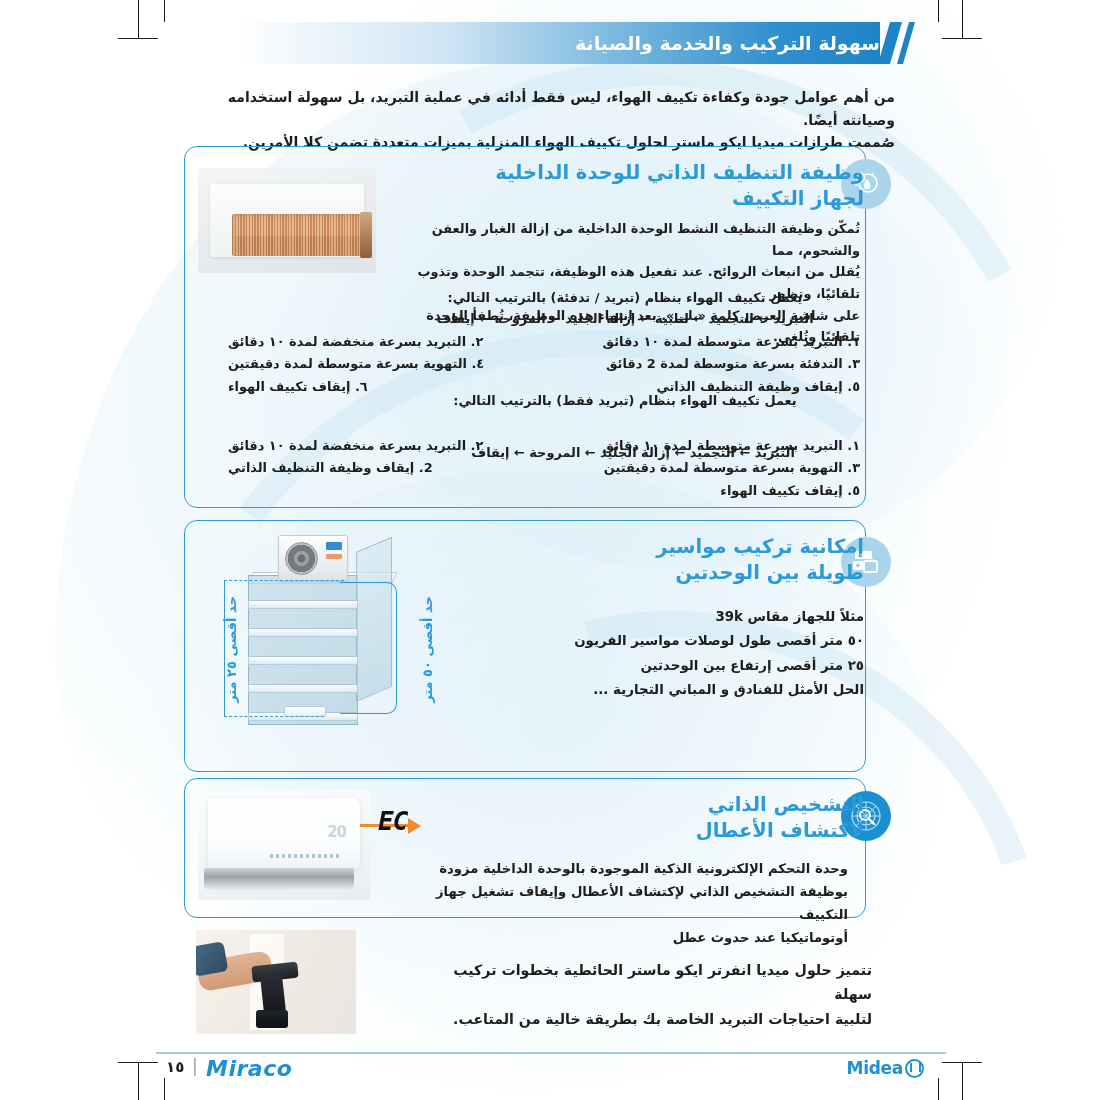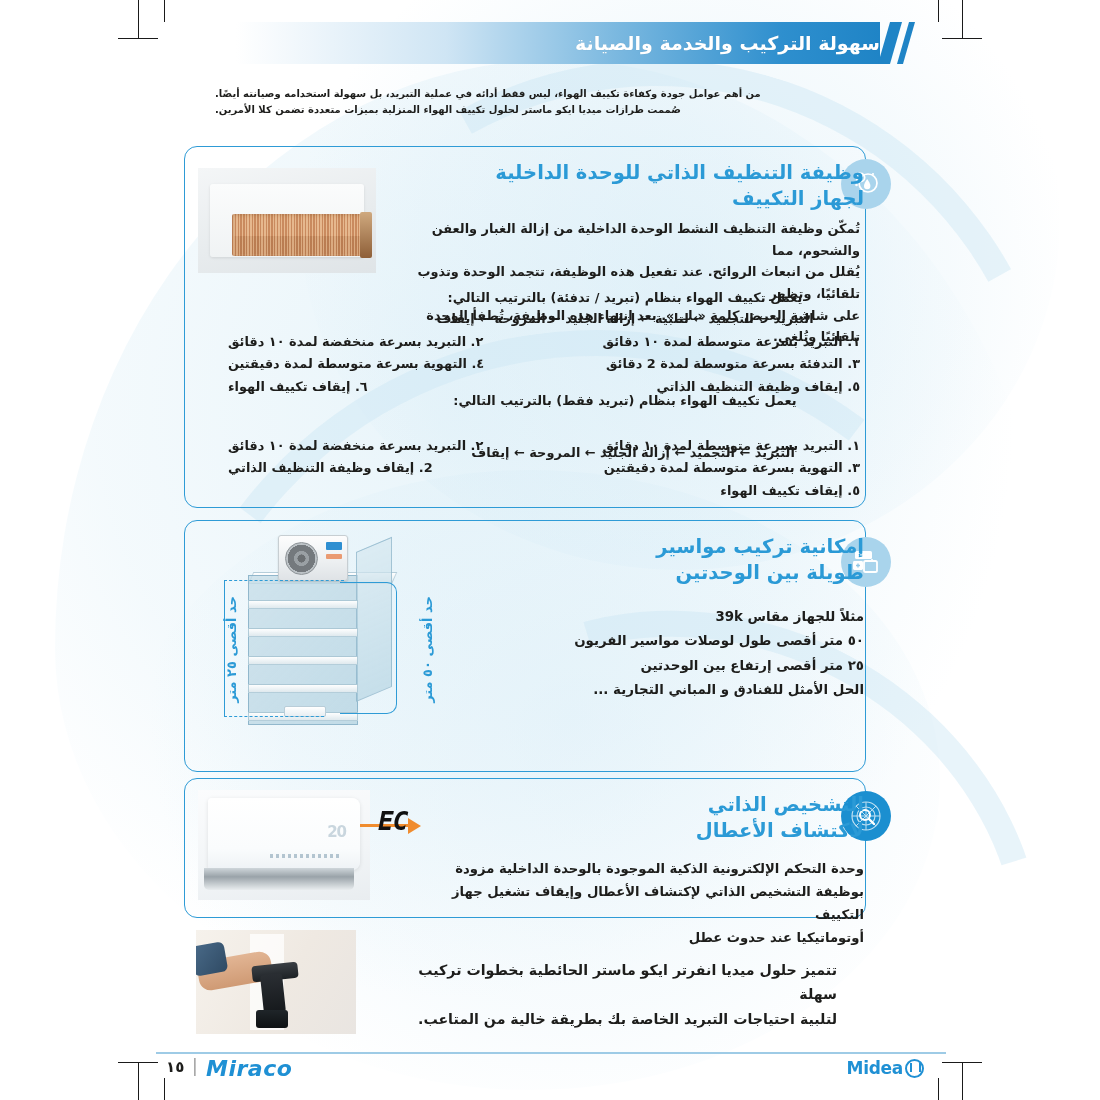--- a/index.html
+++ b/index.html
@@ -39,21 +39,21 @@
     background:linear-gradient(to right,#ffffff 0%,#ffffff 8%,#cfe5f4 38%,#7cb9e0 62%,#2e8fce 86%,#1f84c6 100%);
     display:flex;align-items:center;justify-content:flex-start;}
   .banner-title{color:#ffffff;font-size:19px;font-weight:700;
     letter-spacing:0px;white-space:nowrap;text-shadow:0 0 1px rgba(0,0,0,.12);}
   .banner-slash{position:absolute;top:22px;height:42px;width:12px;background:#1f84c6;transform:skewX(-16deg);}
   .slash-a{left:884px;}
   .slash-b{left:903px;width:6px;}
 
   
   .intro{position:absolute;left:215px;top:86px;width:680px;
-    text-align:left;color:#1d1d1b;font-size:10px;line-height:1.62;font-weight:600;}
+    text-align:right;color:#1d1d1b;font-size:14px;line-height:1.62;font-weight:600;}
 
   
   .card{position:absolute;border:1.6px solid #2e9bd6;border-radius:13px;background:transparent;}
 
   .card-icon{position:absolute;width:50px;height:50px;border-radius:50%;
     background:#a9d4ec;display:flex;align-items:center;justify-content:center;}
   .card-icon.dark{background:#1b8fd0;}
 
   .card-title{position:absolute;color:#2b9ad6;font-size:19.5px;font-weight:700;line-height:1.35;text-align:right;}
   .card-body{position:absolute;color:#1d1d1b;font-size:12.9px;line-height:1.68;text-align:right;font-weight:600;}
@@ -138,21 +138,21 @@
   .ph4 .arm{position:absolute;left:2px;top:26px;width:74px;height:30px;border-radius:12px;
        background:linear-gradient(180deg,#e2b594,#cf9a74);transform:rotate(-10deg);}
   .ph4 .sleeve{position:absolute;left:-4px;top:14px;width:34px;height:30px;border-radius:6px;
        background:linear-gradient(135deg,#4a6b8a,#2f4a63);transform:rotate(-10deg);}
   .ph4 .drill{position:absolute;left:56px;top:34px;width:46px;height:16px;border-radius:4px;
        background:linear-gradient(180deg,#3a3f44,#1d2125);transform:rotate(-6deg);}
   .ph4 .drillbody{position:absolute;left:66px;top:44px;width:22px;height:40px;border-radius:4px;
        background:linear-gradient(180deg,#2a2e33,#15181b);transform:rotate(-6deg);}
   .ph4 .batt{position:absolute;left:60px;top:80px;width:32px;height:18px;border-radius:3px;
        background:linear-gradient(180deg,#1f2529,#0e1113);}
-  .bottom-text{position:absolute;left:397px;top:958px;width:440px;
+  .bottom-text{position:absolute;left:432px;top:958px;width:440px;
        color:#1d1d1b;font-size:14.2px;line-height:1.72;font-weight:600;}
 
   
   .footer-rule{position:absolute;left:156px;top:1052px;width:790px;height:1.6px;background:#9ecbe6;}
   .pagenum{position:absolute;left:166px;top:1058px;color:#1d1d1b;font-size:15px;font-weight:600;}
   .pagesep{position:absolute;left:192px;top:1056px;color:#9b9b9b;font-size:17px;font-weight:400;}
   .miraco{position:absolute;left:206px;top:1056px;color:#1f90d4;font-size:22px;font-weight:800;
        font-style:italic;letter-spacing:.5px;}
   .midea{position:absolute;right:176px;top:1058px;display:flex;align-items:center;gap:2px;}
   .midea-mark{width:15px;height:15px;border-radius:50%;border:2px solid #1f90d4;position:relative;}
@@ -324,21 +324,21 @@
     <div class="arrow-line"></div>
     <div class="arrow-head"></div>
   </div>
   <div class="ec" style="left:378px;top:806px;">EC</div>
 
   <div class="card-title" style="right:236px;top:792px;width:420px;">
     <div>التشخيص الذاتي</div>
     <div>لاكتشاف الأعطال</div>
   </div>
 
-  <div class="card-body" style="right:236px;top:858px;width:420px;font-size:13.2px;line-height:1.74;">
+  <div class="card-body" style="right:252px;top:858px;width:420px;font-size:13.2px;line-height:1.74;">
     <div>وحدة التحكم الإلكترونية الذكية الموجودة بالوحدة الداخلية مزودة</div>
     <div>بوظيفة التشخيص الذاتي لإكتشاف الأعطال وإيقاف تشغيل جهاز التكييف</div>
     <div>أوتوماتيكيا عند حدوث عطل</div>
   </div>
 
   <div class="photo ph4">
     <div class="wallbg"></div>
     <div class="frame"></div>
     <div class="arm"></div>
     <div class="sleeve"></div>

